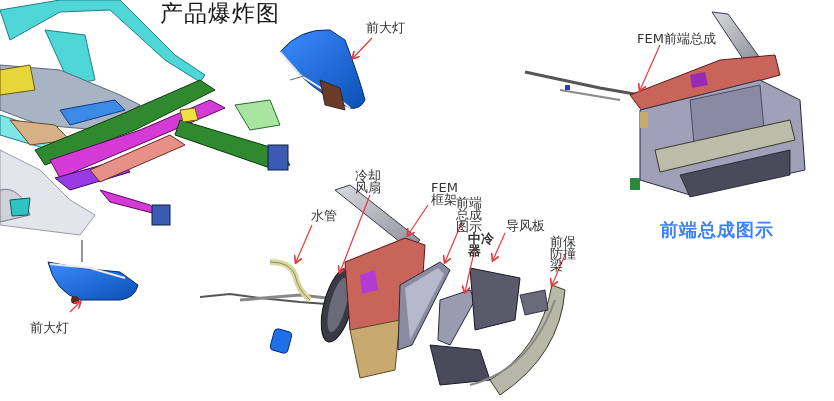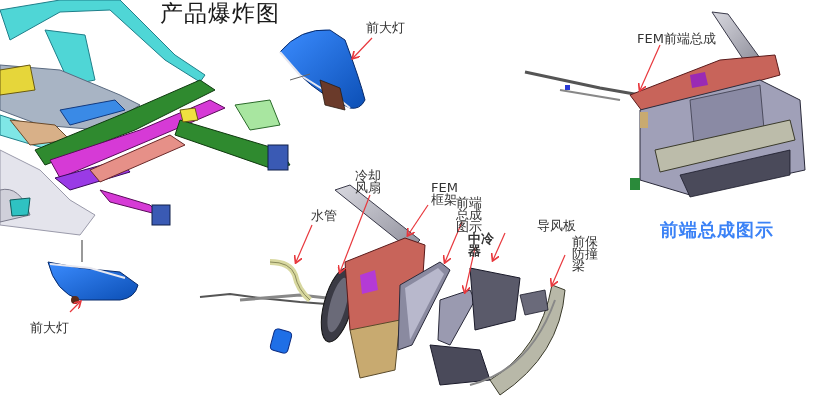--- a/index.html
+++ b/index.html
@@ -170,14 +170,14 @@
 <div class="subtitle">前端总成图示</div>
 
 <div class="lbl" style="left:366px; top:22px;">前大灯</div>
 <div class="lbl" style="left:637px; top:20px;margin-top:13px;">FEM前端总成</div>
 <div class="lbl" style="left:30px; top:322px;">前大灯</div>
 <div class="lbl" style="left:311px; top:210px;">水管</div>
 <div class="lbl two" style="left:355px; top:170px;">冷却风扇</div>
 <div class="lbl two" style="left:431px; top:182px;">FEM框架</div>
 <div class="lbl two" style="left:456px; top:197px;">前端总成图示</div>
 <div class="lbl two" style="left:468px; top:233px;font-weight:bold;">中冷器</div>
-<div class="lbl" style="left:506px; top:220px;margin-left:31px;">导风板</div>
-<div class="lbl two" style="left:550px; top:236px;margin-left:22px;">前保防撞梁</div>
+<div class="lbl" style="left:506px; top:220px;">导风板</div>
+<div class="lbl two" style="left:550px; top:236px;">前保防撞梁</div>
 
 </body></html>

